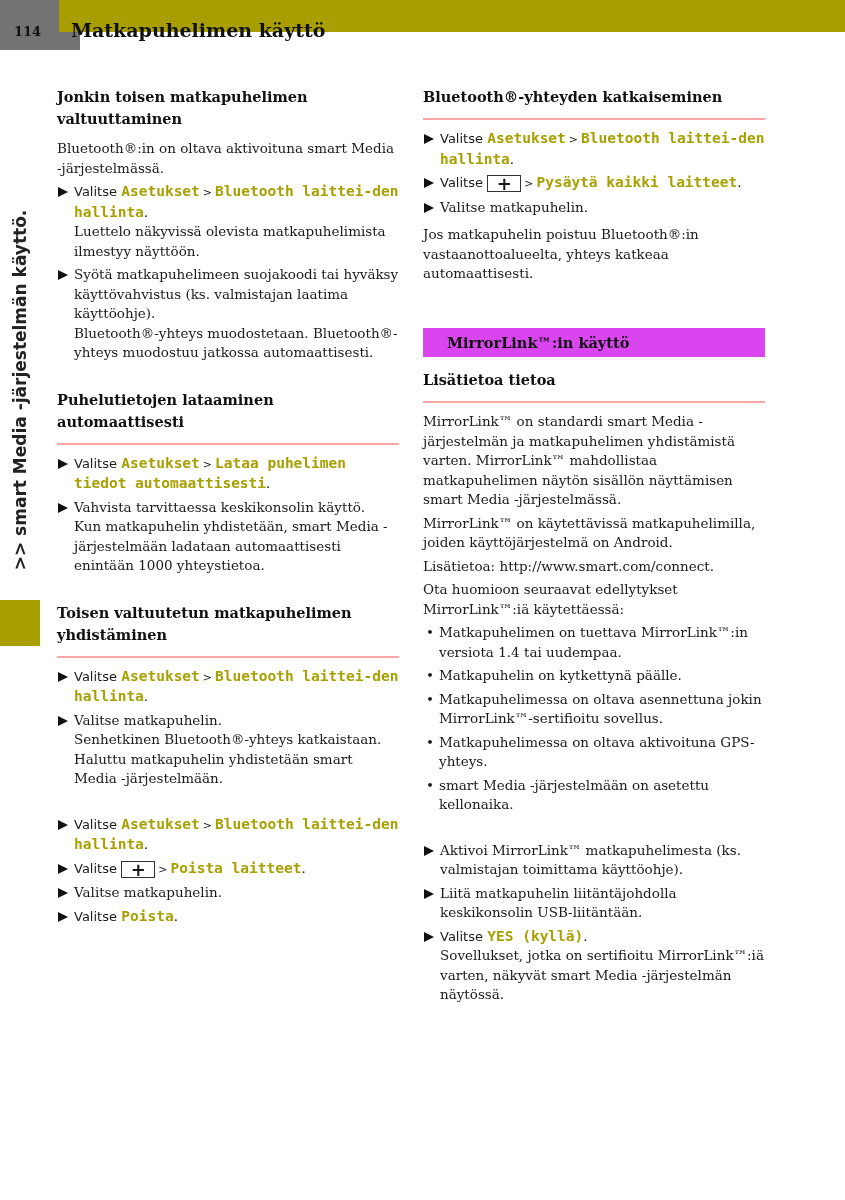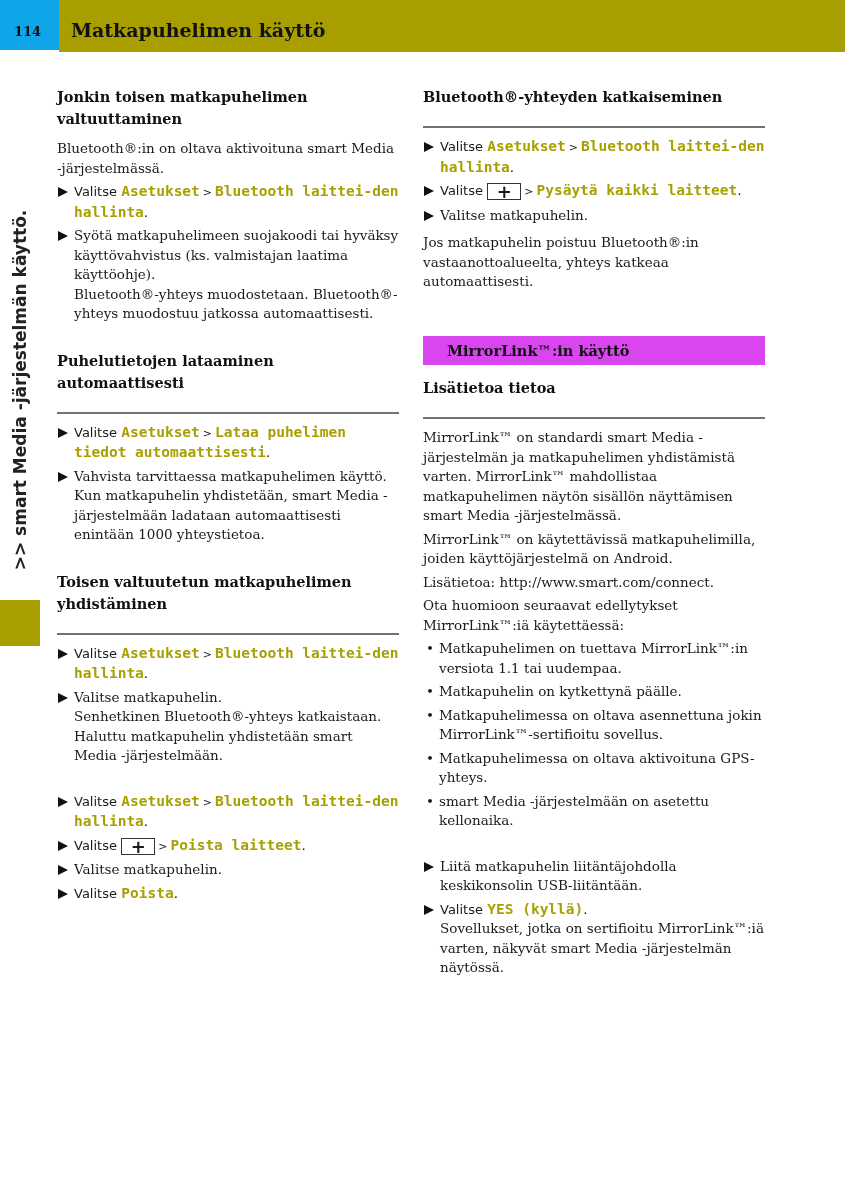--- a/index.html
+++ b/index.html
@@ -1,34 +1,34 @@
 <!DOCTYPE html>
 <html><head>
 <meta charset="utf-8">
 <style>
   html, body { margin: 0; padding: 0; }
   body {
     width: 845px; height: 1200px; position: relative; background: #ffffff;
     font-family: "DejaVu Serif", serif; color: #1a1a1a; overflow: hidden;
   }
-  .header-page { position: absolute; left: 0; top: 0; width: 80px; height: 50px; background: #0ea5e9; }
-  .header-title-bar { position: absolute; left: 59px; top: 0; right: 0; height: 52px; background: #a89e00; }
+  .header-page { position: absolute; left: 0; top: 0; width: 80px; height: 50px; background: #737373; }
+  .header-title-bar { position: absolute; left: 59px; top: 0; right: 0; height: 32px; background: #a89e00; }
   .page-number { position: absolute; left: 14px; top: 24px; font-size: 13px; font-weight: bold; color: #111; }
   .page-title { position: absolute; left: 12px; top: 19px; font-size: 19px; font-weight: bold; color: #111; white-space: nowrap; }
   .side-tab { position: absolute; left: 0; top: 600px; width: 40px; height: 46px; background: #a89e00; }
   .side-label {
     position: absolute; left: 20px; top: 390px; transform: translate(-50%, -50%) rotate(-90deg);
     white-space: nowrap; font-family: "DejaVu Sans", sans-serif; font-weight: bold; font-size: 17px; color: #222;
   }
   .col { position: absolute; width: 342px; font-size: 13.5px; line-height: 19.5px; }
   .col-left { left: 57px; top: 86px; }
   .col-right { left: 423px; top: 86px; }
   h3 {
-    font-size: 14.5px; font-weight: bold; margin: 0 0 9px 0; padding-bottom: 18px;
-    border-bottom: 2px solid #737373; line-height: 22px; color: #111;
+    font-size: 14.5px; font-weight: bold; margin: 0 0 9px 0; padding-bottom: 10px;
+    border-bottom: 2px solid #fca5a5; line-height: 22px; color: #111;
   }
   h3.noline { border-bottom: none; padding-bottom: 0; }
   .section-bar {
     background: #d946ef; font-weight: bold; font-size: 14.5px; padding: 5px 24px;
     margin: 0 0 12px 0; color: #111;
   }
   p { margin: 0 0 4px 0; }
   .steps { list-style: none; padding: 0; margin: 0; }
   .steps li { position: relative; padding-left: 17px; margin-bottom: 4px; }
   .steps li::before {
@@ -62,37 +62,38 @@
 
 <div class="col col-left">
 
   <div class="block">
     <h3 class="noline">Jonkin toisen matkapuhelimen valtuuttaminen</h3>
     <p>Bluetooth®:in on oltava aktivoituna smart Media -järjestelmässä.</p>
     <ul class="steps">
       <li>
         <span class="valitse">Valitse</span>
         <span class="hl">Asetukset</span><span class="sep">&gt;</span><span class="hl">Bluetooth laittei-den hallinta</span>.
+        <div>Luettelo näkyvissä olevista matkapuhelimista ilmestyy näyttöön.</div>
       </li>
       <li>
         <div>Syötä matkapuhelimeen suojakoodi tai hyväksy käyttövahvistus (ks. valmistajan laatima käyttöohje).</div>
         <div>Bluetooth®-yhteys muodostetaan. Bluetooth®-yhteys muodostuu jatkossa automaattisesti.</div>
       </li>
     </ul>
   </div>
 
   <div class="block">
     <h3>Puhelutietojen lataaminen automaattisesti</h3>
     <ul class="steps">
       <li>
         <span class="valitse">Valitse</span>
         <span class="hl">Asetukset</span><span class="sep">&gt;</span><span class="hl">Lataa puhelimen tiedot automaattisesti</span>.
       </li>
       <li>
-        <div>Vahvista tarvittaessa matkapuhelimen käyttö.</div>
+        <div>Vahvista tarvittaessa keskikonsolin käyttö.</div>
         <div>Kun matkapuhelin yhdistetään, smart Media -järjestelmään ladataan automaattisesti enintään 1000 yhteystietoa.</div>
       </li>
     </ul>
   </div>
 
   <div class="block">
     <h3>Toisen valtuutetun matkapuhelimen yhdistäminen</h3>
     <ul class="steps">
       <li>
         <span class="valitse">Valitse</span>
@@ -144,30 +145,31 @@
 
   <div class="section-bar">MirrorLink™:in käyttö</div>
 
   <div class="block">
     <h3>Lisätietoa tietoa</h3>
     <p>MirrorLink™ on standardi smart Media -järjestelmän ja matkapuhelimen yhdistämistä varten. MirrorLink™ mahdollistaa matkapuhelimen näytön sisällön näyttämisen smart Media -järjestelmässä.</p>
     <p>MirrorLink™ on käytettävissä matkapuhelimilla, joiden käyttöjärjestelmä on Android.</p>
     <p>Lisätietoa: http://www.smart.com/connect.</p>
     <p>Ota huomioon seuraavat edellytykset MirrorLink™:iä käytettäessä:</p>
     <ul class="bullets">
-      <li>Matkapuhelimen on tuettava MirrorLink™:in versiota 1.1 tai uudempaa.</li>
+      <li>Matkapuhelimen on tuettava MirrorLink™:in versiota 1.4 tai uudempaa.</li>
       <li>Matkapuhelin on kytkettynä päälle.</li>
       <li>Matkapuhelimessa on oltava asennettuna jokin MirrorLink™-sertifioitu sovellus.</li>
       <li>Matkapuhelimessa on oltava aktivoituna GPS-yhteys.</li>
       <li>smart Media -järjestelmään on asetettu kellonaika.</li>
     </ul>
   </div>
 
   <div class="block">
     <ul class="steps">
+      <li>Aktivoi MirrorLink™ matkapuhelimesta (ks. valmistajan toimittama käyttöohje).</li>
       <li>Liitä matkapuhelin liitäntäjohdolla keskikonsolin USB-liitäntään.</li>
       <li>
         <span class="valitse">Valitse</span>
         <span class="hl">YES (kyllä)</span>.
         <div>Sovellukset, jotka on sertifioitu MirrorLink™:iä varten, näkyvät smart Media -järjestelmän näytössä.</div>
       </li>
     </ul>
   </div>
 </div>
 

